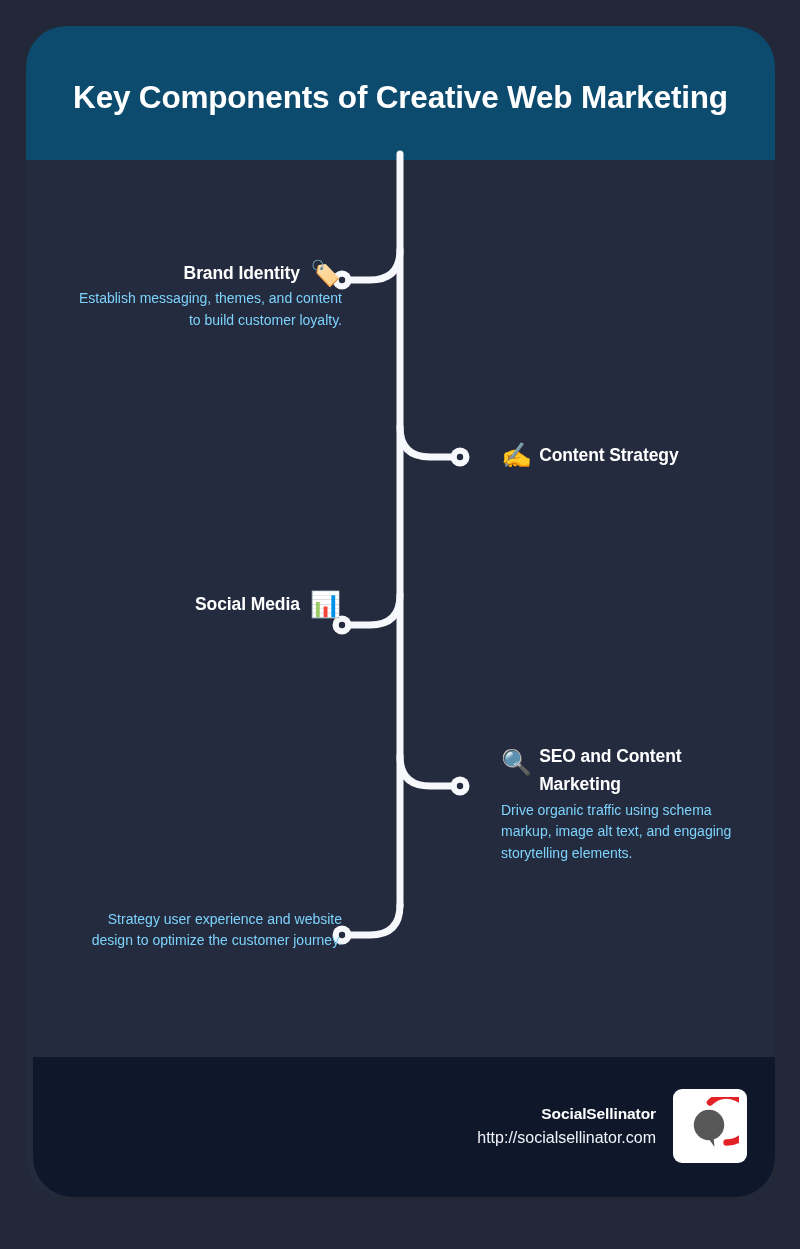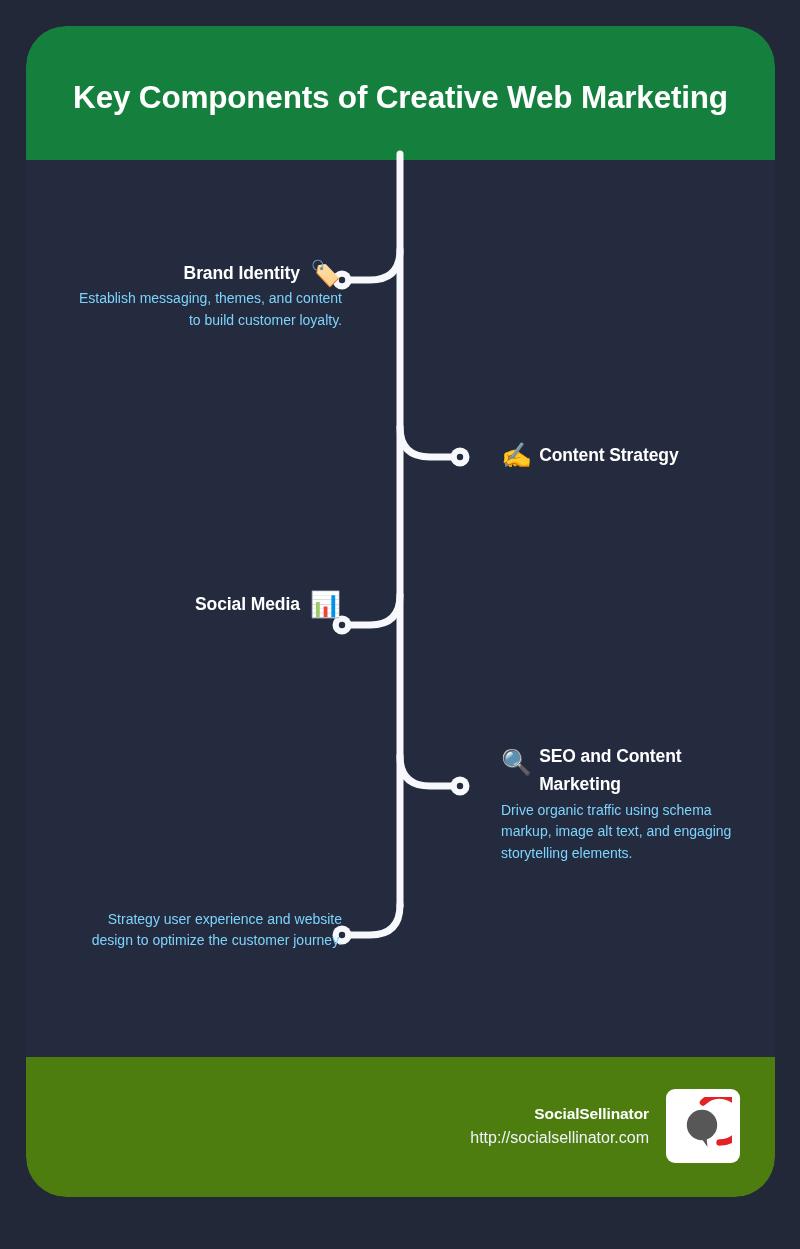--- a/index.html
+++ b/index.html
@@ -22,44 +22,44 @@
     border-radius: 40px;
     overflow: hidden;
   }
 
   
   .header {
     position: absolute;
     left: 0; top: 0;
     width: 749px;
     height: 134px;
-    background: #15803d;
+    background: #0c4a6e;
     border-radius: 40px 40px 0 0;
   }
   .header-title {
     position: absolute;
     left: 16px;
     top: 53px;
     width: 717px;
     text-align: center;
     color: #ffffff;
     font-size: 31.5px;
     font-weight: bold;
     letter-spacing: -0.2px;
     line-height: 1.15;
   }
 
   
   .footer {
     position: absolute;
-    left: 0;
+    left: 7px;
     top: 1031px;
     width: 749px;
     height: 140px;
-    background: #4d7c0f;
+    background: #0f172a;
     border-radius: 0 0 40px 40px;
   }
   .footer-inner {
     position: absolute;
     right: 35px;
     top: 32px;
     display: flex;
     align-items: center;
     gap: 17px;
   }

